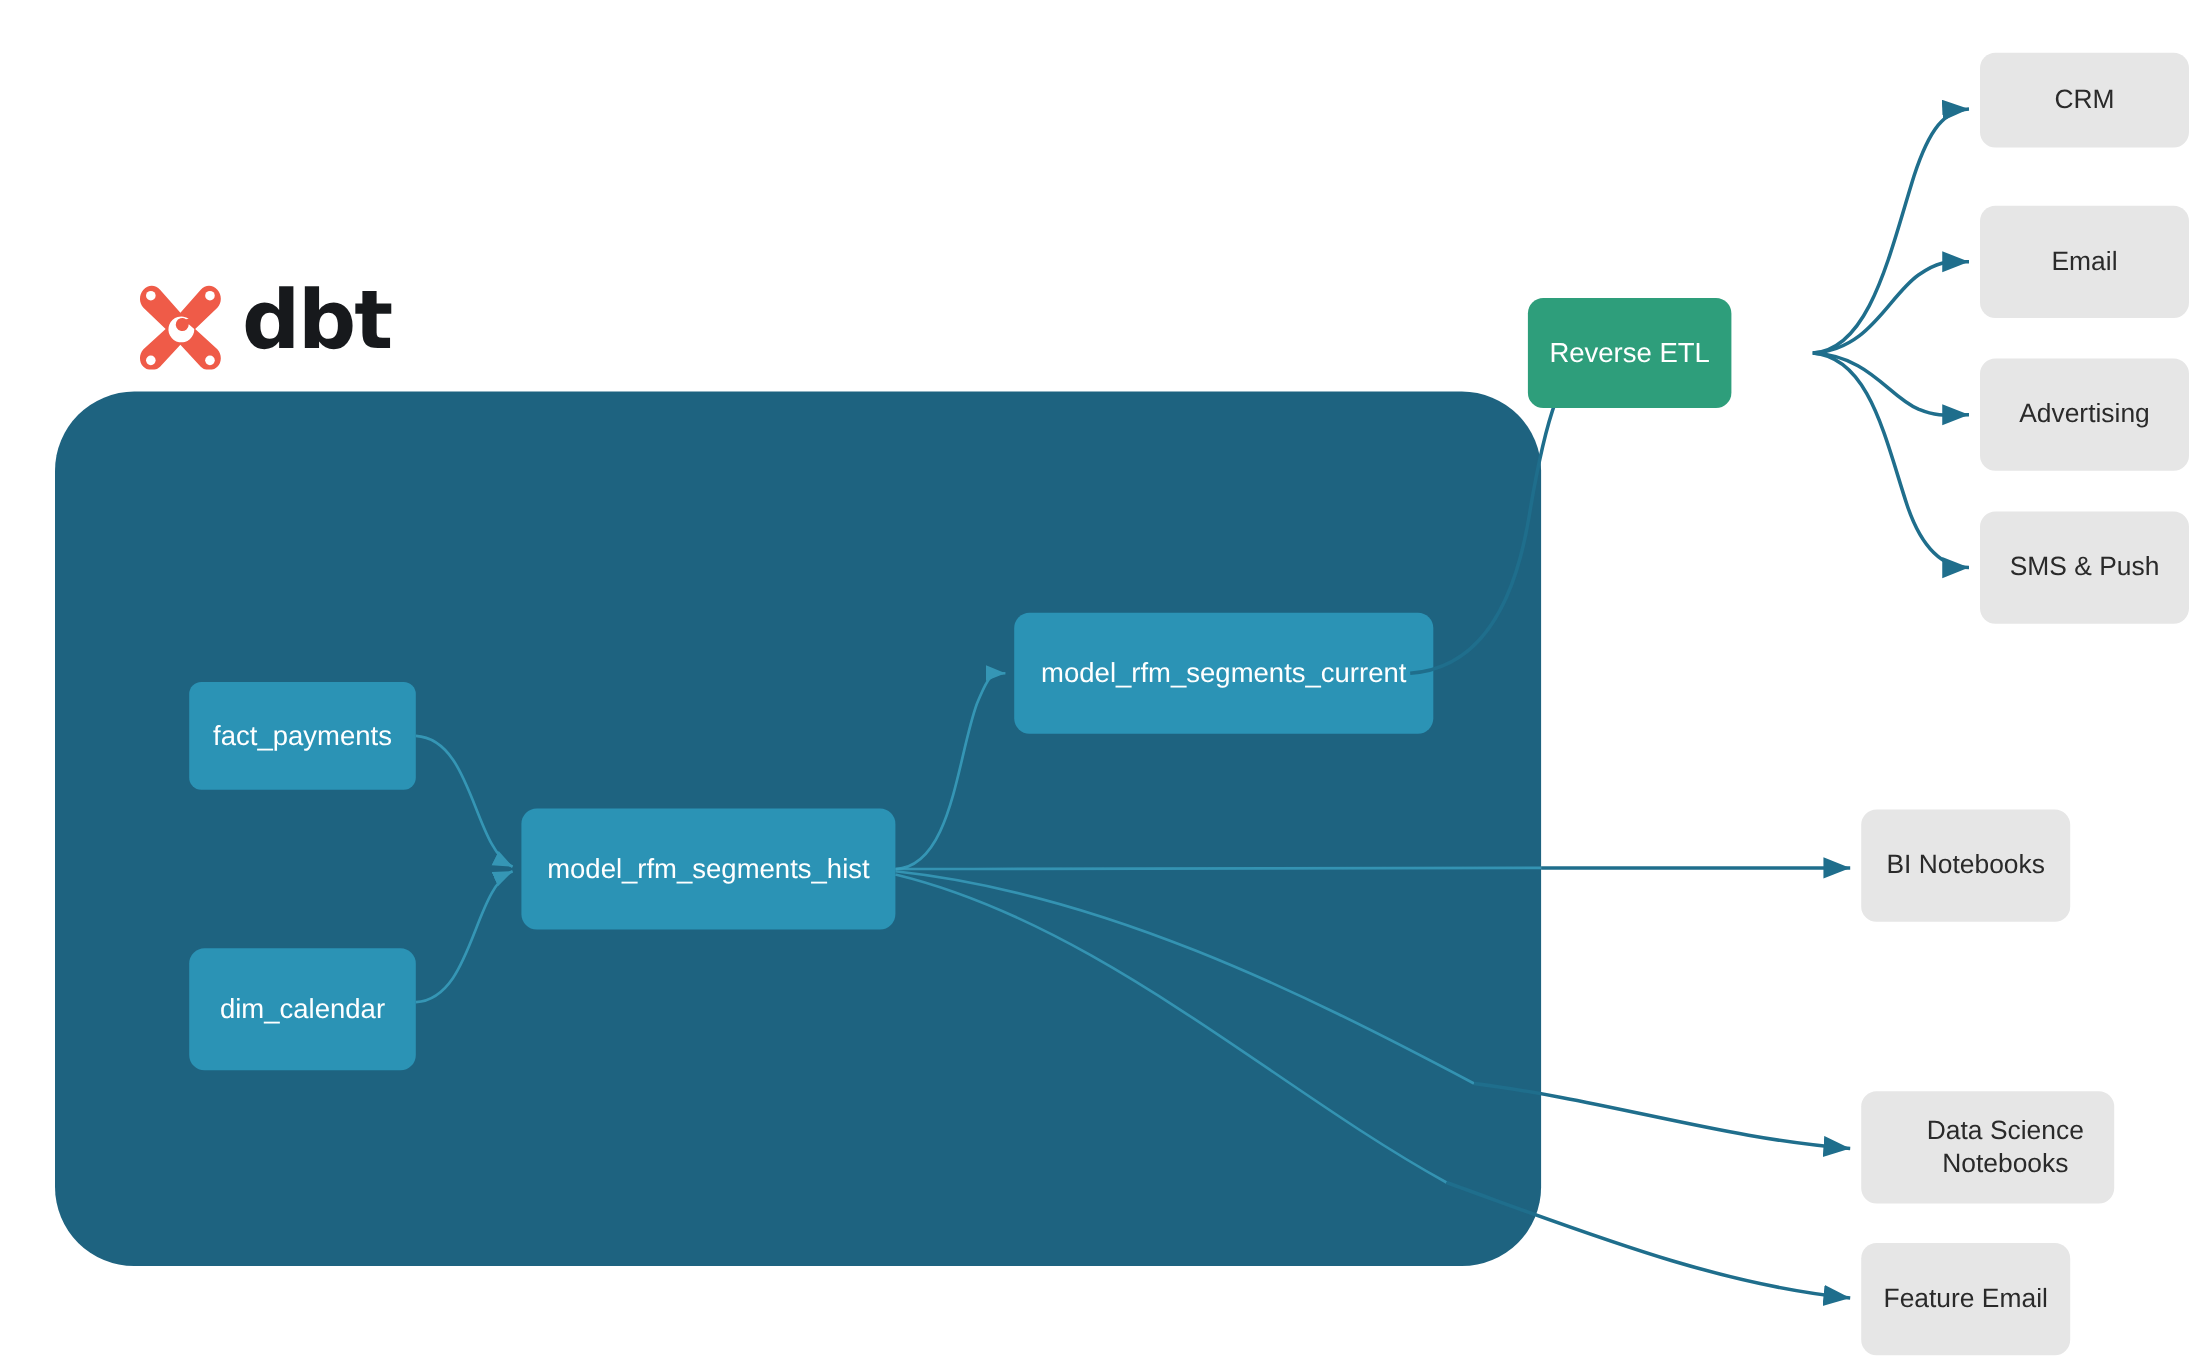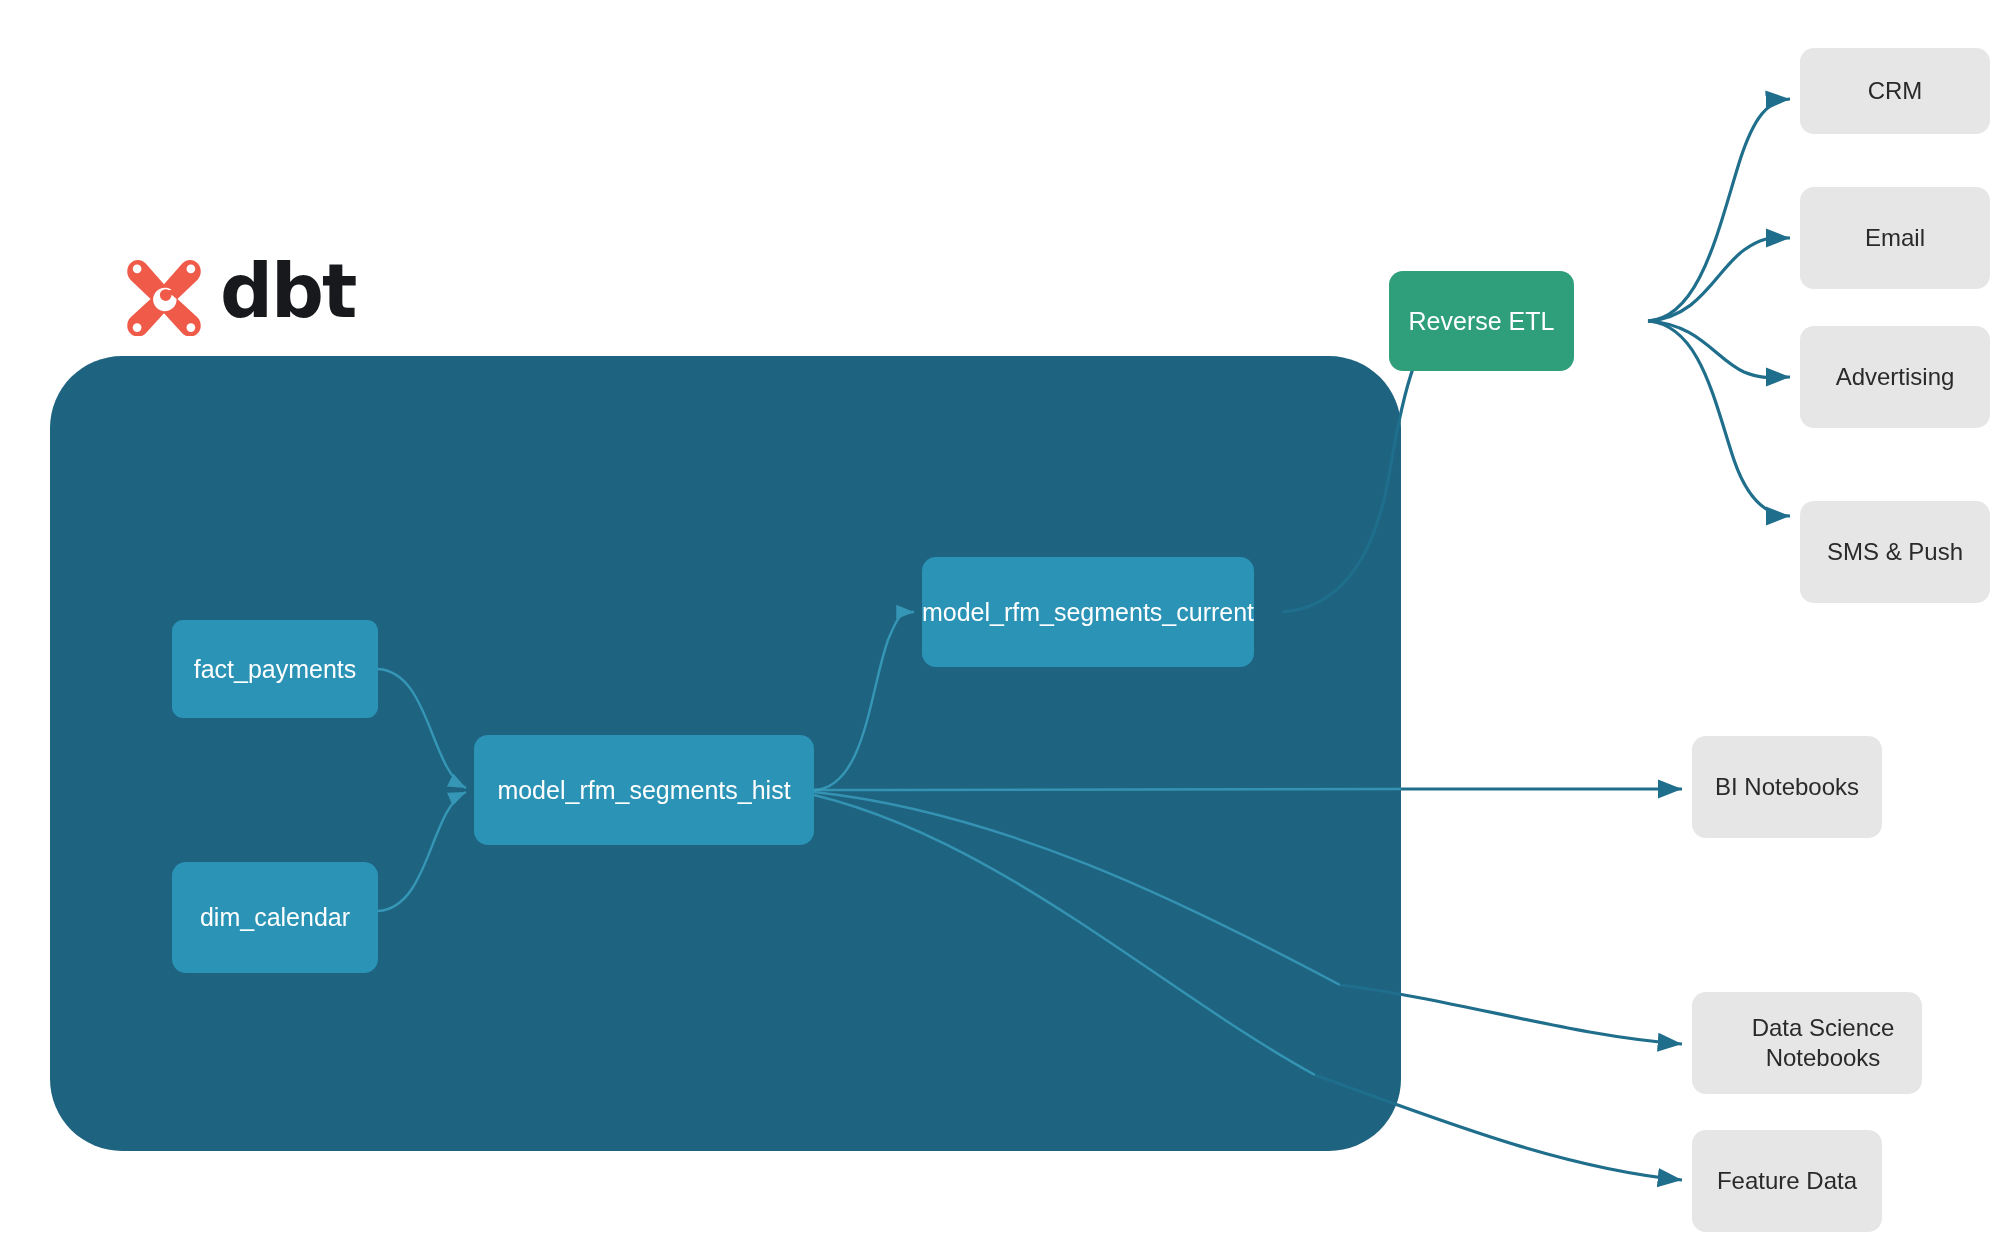--- a/index.html
+++ b/index.html
@@ -82,26 +82,26 @@
   }
   .node-gray {
     background: #e6e6e6;
     color: #2a2a2a;
     font-size: 24px;
     line-height: 1.25;
   }
   #node-fact-payments     { left: 172px;  top: 620px;  width: 206px; height: 98px; border-radius: 11px; }
   #node-dim-calendar      { left: 172px;  top: 862px;  width: 206px; height: 111px; }
   #node-rfm-hist          { left: 474px;  top: 735px;  width: 340px; height: 110px; }
-  #node-rfm-current       { left: 922px;  top: 557px;  width: 332px; height: 110px; }
+  #node-rfm-current       { left: 922px;  top: 557px;  width: 381px; height: 110px; }
   #node-reverse-etl       { left: 1389px; top: 271px;  width: 185px; height: 100px; }
   #node-crm               { left: 1800px; top: 48px;   width: 190px; height: 86px; }
   #node-email             { left: 1800px; top: 187px;  width: 190px; height: 102px; }
   #node-advertising       { left: 1800px; top: 326px;  width: 190px; height: 102px; }
-  #node-sms-push          { left: 1800px; top: 465px;  width: 190px; height: 102px; margin-top: 36px; }
+  #node-sms-push          { left: 1800px; top: 465px;  width: 190px; height: 102px; }
   #node-bi-dashboards     { left: 1692px; top: 736px;  width: 190px; height: 102px; }
   #node-ds-notebooks      { left: 1692px; top: 992px;  width: 230px; height: 102px; padding-left: 32px; }
   #node-feature-store     { left: 1692px; top: 1130px; width: 190px; height: 102px; }
   .node-label { pointer-events: none; white-space: pre-line; }
 </style>
 </head>
 <body>
 
 <div id="canvas">
 
@@ -188,21 +188,21 @@
   </div>
 
   <div class="node node-gray" id="node-bi-dashboards">
     <span class="node-label">BI Notebooks</span>
   </div>
   <div class="node node-gray" id="node-ds-notebooks">
     <span class="node-label">Data Science
 Notebooks</span>
   </div>
   <div class="node node-gray" id="node-feature-store">
-    <span class="node-label">Feature Data</span>
+    <span class="node-label">Feature Email</span>
   </div>
 
   <div id="dbt-logo">
     <svg class="mark" viewBox="0 0 100 100" xmlns="http://www.w3.org/2000/svg">
       <path fill="#ef5b48" d="M50,38.5 L72,13.5 C77,8 85,8 90,13.5 C95,19 95,27.5 90,33 L66,56 L90,78 C95,83.5 95,92 90,97 C85,102 77,102 72,97 L50,73 L28,97 C23,102 15,102 10,97 C5,92 5,83.5 10,78 L34,56 L10,33 C5,27.5 5,19 10,13.5 C15,8 23,8 28,13.5 Z"></path>
       <circle cx="18" cy="20" r="5.2" fill="#ffffff"></circle>
       <circle cx="82" cy="20" r="5.2" fill="#ffffff"></circle>
       <circle cx="18" cy="90" r="5.2" fill="#ffffff"></circle>
       <circle cx="82" cy="90" r="5.2" fill="#ffffff"></circle>
       <path fill="#ffffff" d="M59,45 a14,14 0 1 0 6,11 l-6,-5 a7,7 0 1 1 -3,-5.5 Z"></path>

